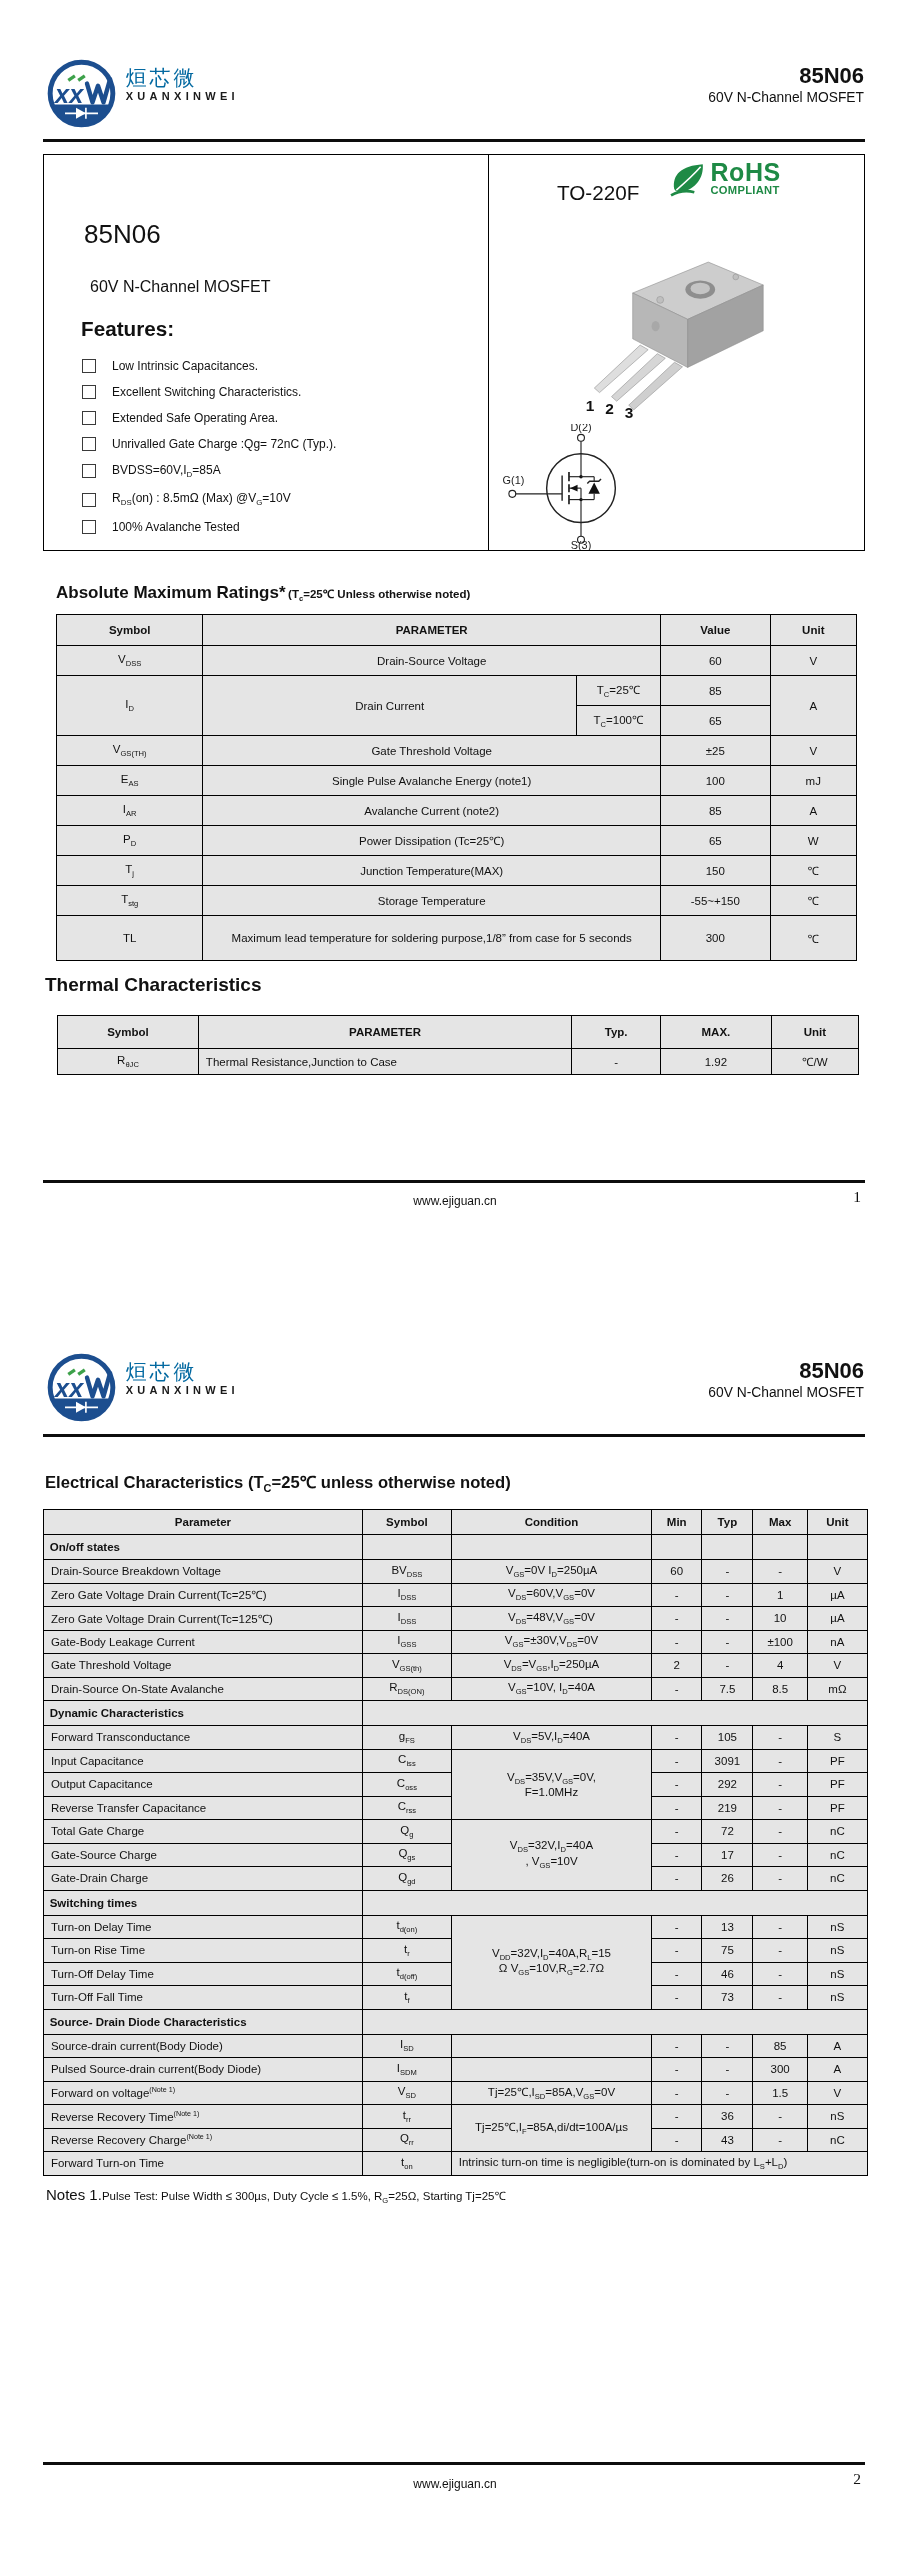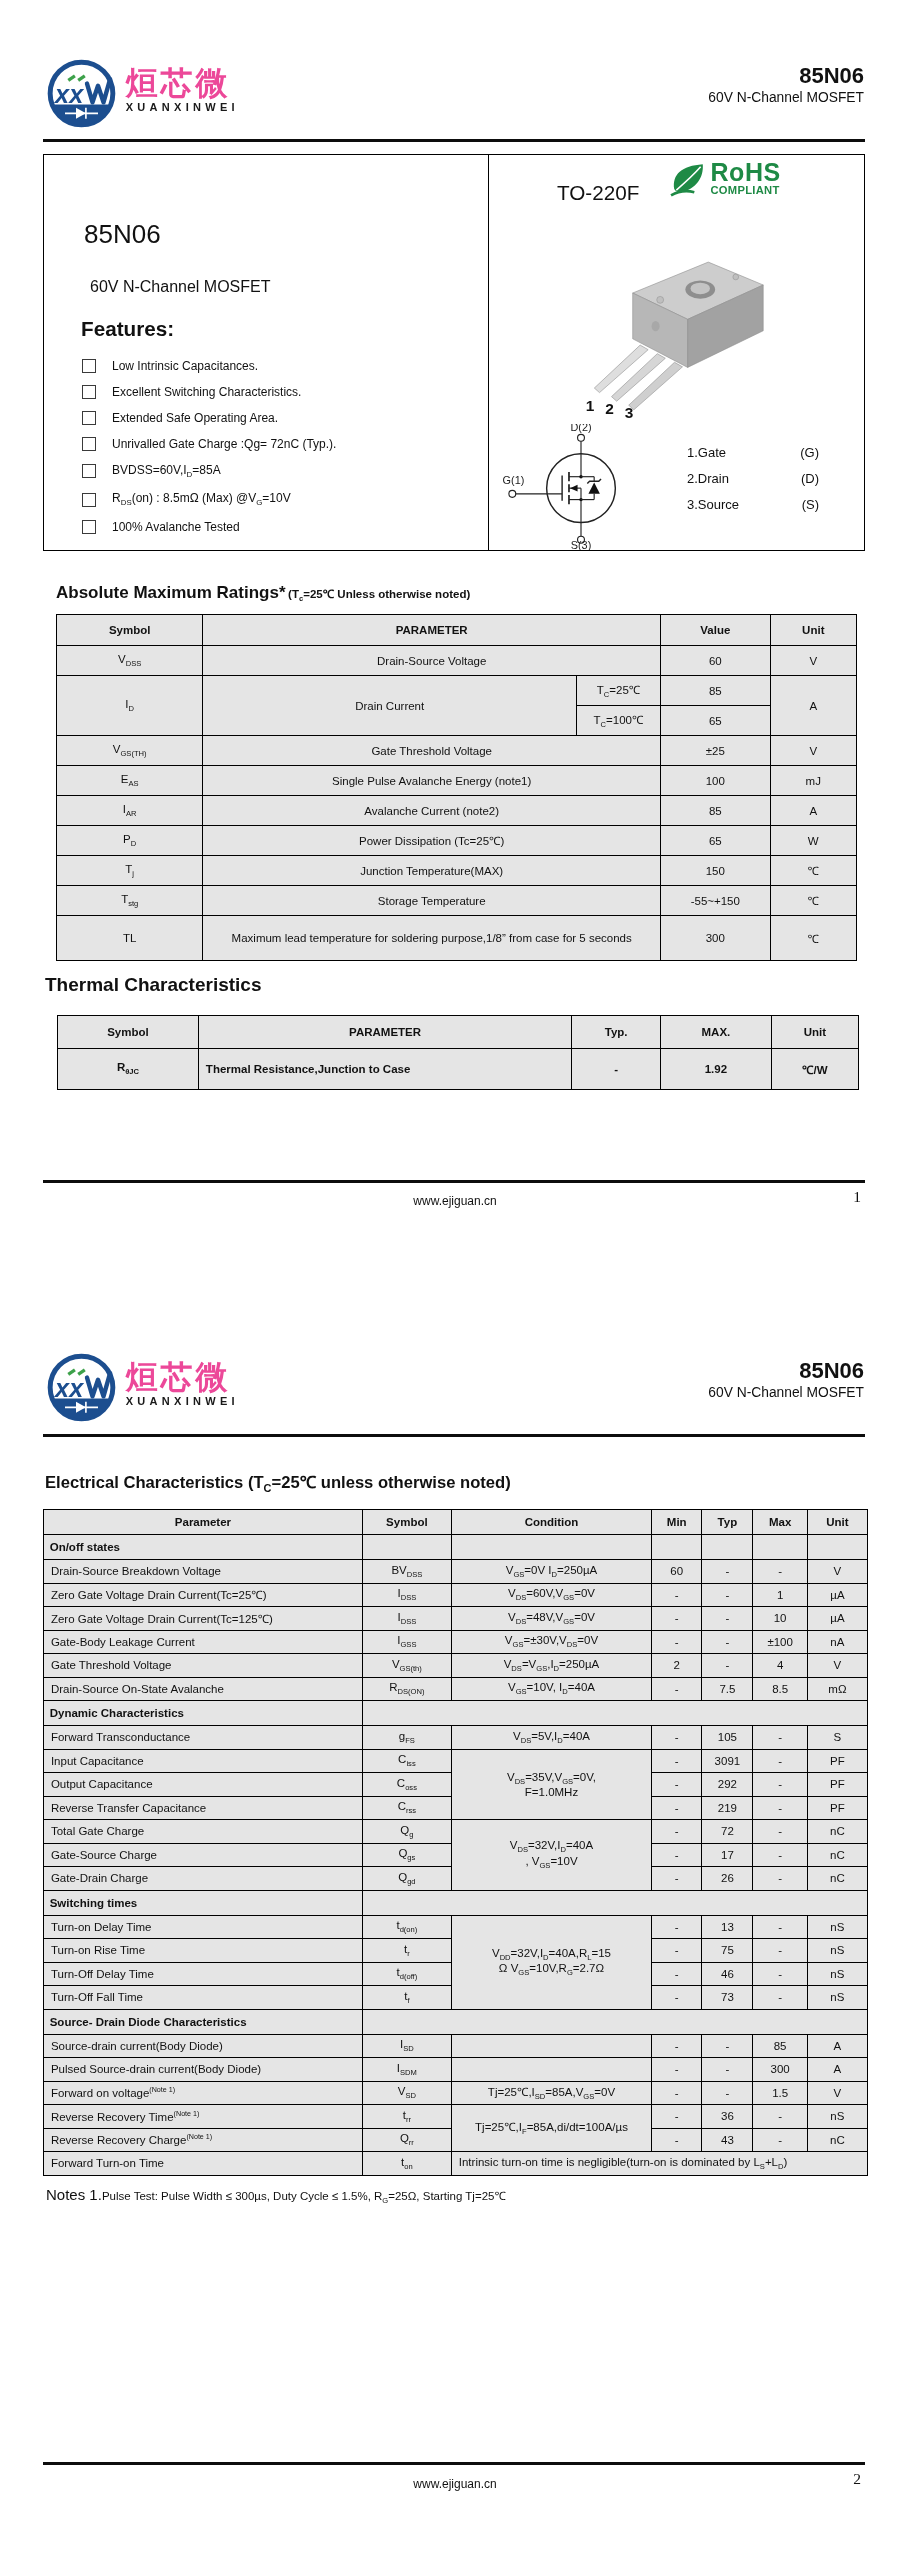--- a/index.html
+++ b/index.html
@@ -3,21 +3,21 @@
 <meta charset="utf-8">
 <style>
   html,body{margin:0;padding:0;background:#e8e8e8;}
   .sheet{position:relative;width:910px;height:2576px;background:#ffffff;margin:0 auto;
          font-family:"Liberation Sans", sans-serif;color:#111;overflow:hidden;}
   .abs{position:absolute;}
   sub{font-size:66%;} sup{font-size:62%;}
 
   
   .hdr-logo{display:flex;align-items:flex-start;}
-  .brand-cn{font-size:32px;font-weight:700;color:#ec4899;letter-spacing:2.9px;line-height:1.05;}
+  .brand-cn{font-size:21px;font-weight:400;color:#0369a1;letter-spacing:2.9px;line-height:1.05;}
   .brand-en{font-size:11px;font-weight:600;color:#1a1a1a;letter-spacing:4.3px;margin-top:1.1px;}
   .hdr-right{text-align:right;}
   .hdr-part{font-size:22px;font-weight:bold;line-height:1.1;}
   .hdr-sub{font-size:13.8px;margin-top:2.3px;}
   .rule{left:43px;width:822px;height:3.4px;background:#0d0d0d;}
 
   
   .main-box{left:43px;top:154px;width:822px;height:397px;border:1.7px solid #000;display:flex;box-sizing:border-box;}
   .col-left{width:445px;border-right:1.7px solid #000;position:relative;box-sizing:border-box;}
   .col-right{flex:1;position:relative;}
@@ -190,34 +190,20 @@
         <line x1="168" y1="92" x2="168" y2="100" stroke="#222" stroke-width="2"></line>
         <polyline points="156,104 160,100 176,100 180,96" fill="none" stroke="#222" stroke-width="2.5"></polyline>
         <polygon points="158,122 178,122 168,102" fill="#111"></polygon>
         <line x1="168" y1="122" x2="168" y2="132" stroke="#222" stroke-width="2"></line>
         <line x1="168" y1="132" x2="145" y2="132" stroke="#222" stroke-width="2"></line>
         <text x="145" y="12" text-anchor="middle" class="symtext">D(2)</text>
         <text x="8" y="104" class="symtext">G(1)</text>
         <text x="145" y="218" text-anchor="middle" class="symtext">S(3)</text>
       </svg>
 
-      <div class="abs legend">
-        <div class="legend-row">
-            <span>1.Gate</span>
-            <span>(G)</span>
-          </div>
-        <div class="legend-row">
-            <span>2.Drain</span>
-            <span>(D)</span>
-          </div>
-        <div class="legend-row">
-            <span>3.Source</span>
-            <span>(S)</span>
-          </div>
-      </div>
     </div>
   </div>
 
   <div class="abs abs-title">
     <span class="t1">Absolute Maximum Ratings*</span>
     <span class="t2">(T<sub>c</sub>=25℃ Unless otherwise noted)</span>
   </div>
 
   <table class="abs t-abs">
     <colgroup>
@@ -311,21 +297,21 @@
   <thead>
         <tr>
           <th>Symbol</th>
           <th>PARAMETER</th>
           <th>Typ.</th>
           <th>MAX.</th>
           <th>Unit</th>
         </tr>
       </thead>
       <tbody>
-        <tr style="height: 41px; font-weight: bold;">
+        <tr style="height: 26px;">
           <td>R<sub>θJC</sub></td>
           <td class="pl">Thermal Resistance,Junction to Case</td>
           <td>-</td>
           <td>1.92</td>
           <td>℃/W</td>
         </tr>
       </tbody>
     </table>
 
   <div class="abs f-line" style="top:1180px;"></div>

